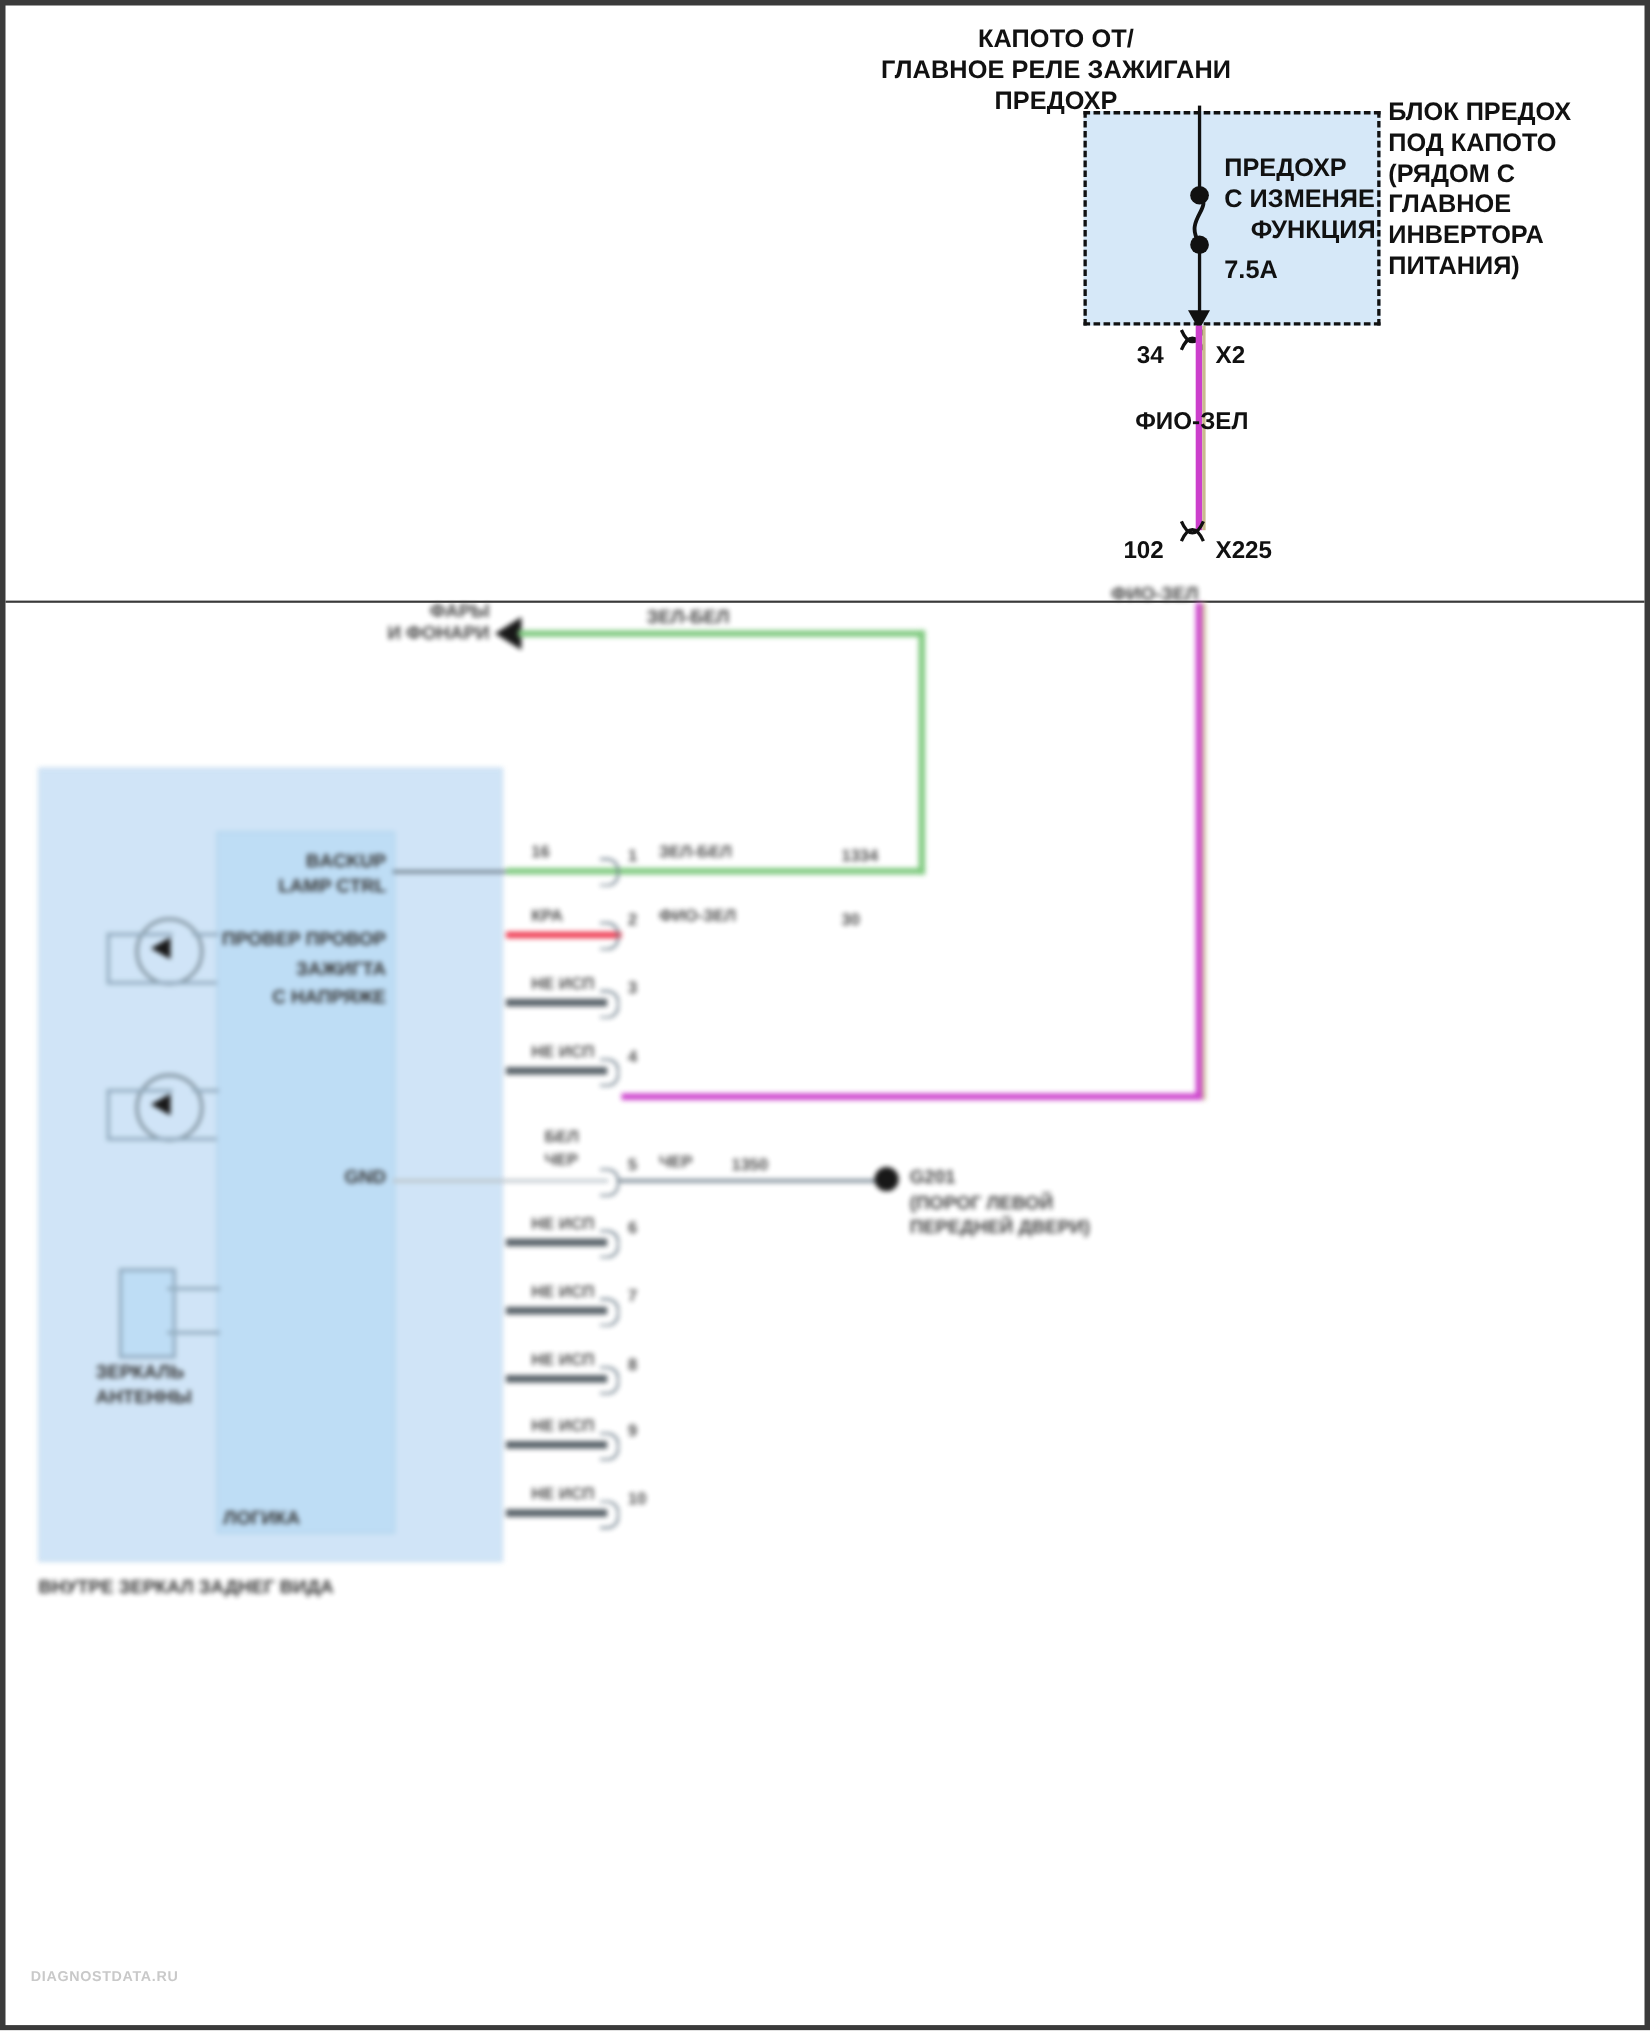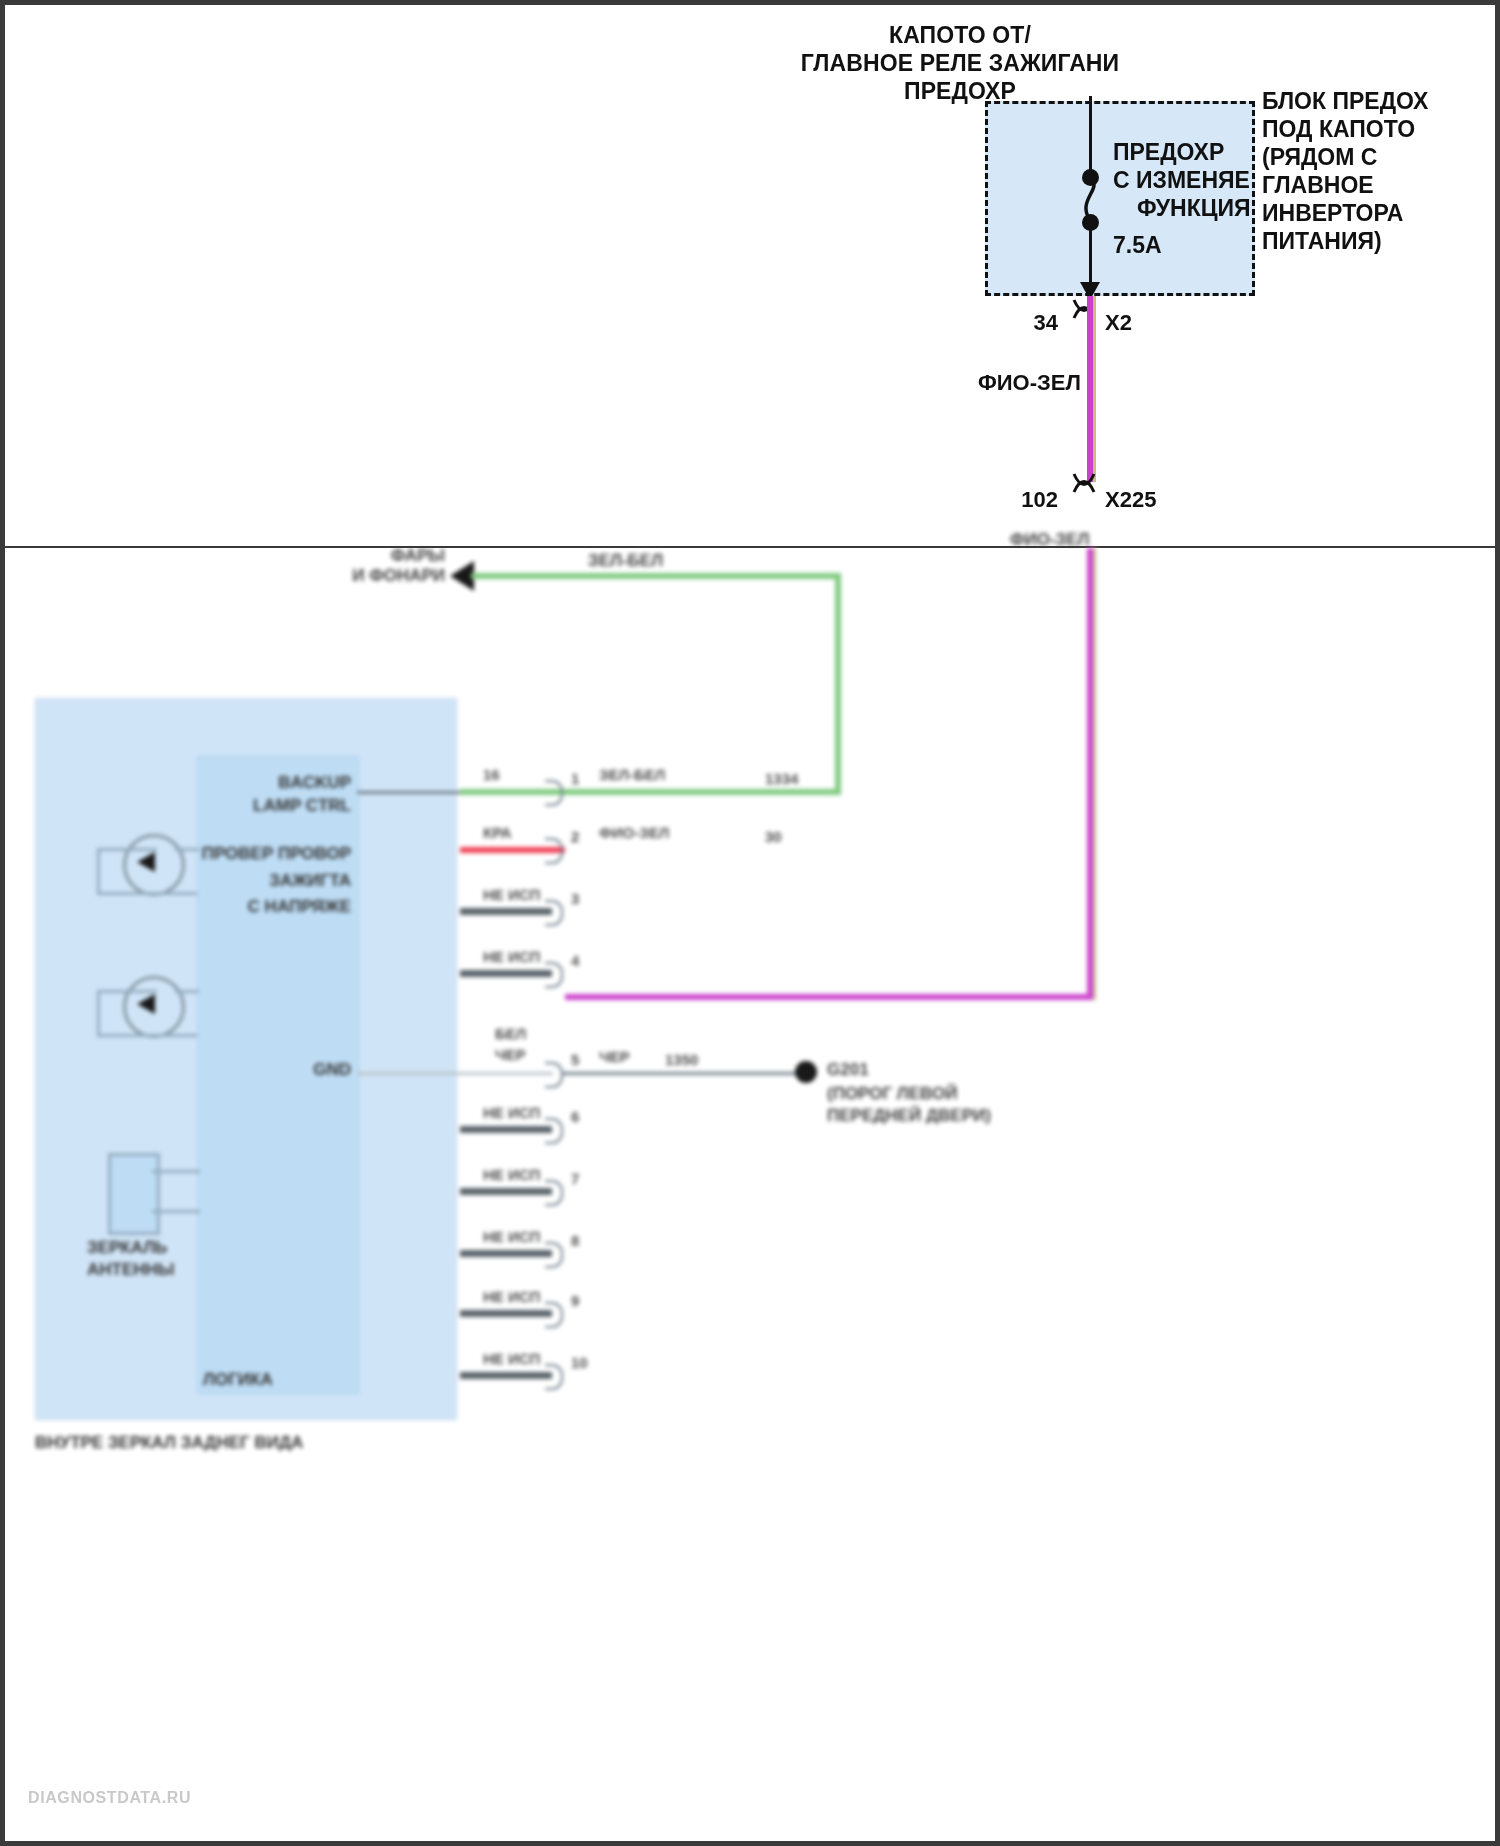--- a/index.html
+++ b/index.html
@@ -39,21 +39,21 @@
   .wire-h{position:absolute;height:6px;}
   .thin-v{position:absolute;width:3px;background:#6a7b88;}
   .thin-h{position:absolute;height:3px;background:#6a7b88;}
   .stub{position:absolute;height:7px;background:#555f66;}
   .dot{position:absolute;border-radius:50%;background:#111;}
   .gnd-dot{position:absolute;border-radius:50%;background:#111;}
   .circ{position:absolute;border:3px solid #7d8f9c;border-radius:50%;background:transparent;}
   .sqr{position:absolute;border:3px solid #8fa9bd;background:#bcdcf5;}
   .conn-stub{position:absolute;width:16px;height:22px;border:2px solid #6a7b88;
              border-left:none;border-radius:0 11px 11px 0;background:transparent;}
-  #watermark{position:absolute;left:28px;top:1789px;font-size:16px;font-weight:700;
+  #watermark{position:absolute;left:28px;top:1789px;font-size:13px;font-weight:700;
              color:#c9c9c9;letter-spacing:.6px;}
 </style>
 </head>
 <body>
 
 <div id="page">
 
   <div id="frame"></div>
 
   <div class="txt t-top center" style="left:760px;top:22px;width:400px;">КАПОТО ОТ/</div>
@@ -90,21 +90,21 @@
   <svg style="position:absolute;left:1072px;top:298px;" width="44" height="22">
     <path d="M2 2 C 8 16, 16 16, 22 2" stroke="#111" stroke-width="3" fill="none"></path>
     <path d="M22 20 C 28 6, 36 6, 42 20" stroke="#111" stroke-width="3" fill="none" transform="translate(-20,0)"></path>
   </svg>
   <div class="txt t-pin right" style="left:1000px;top:310px;width:58px;">34</div>
   <div class="txt t-pin" style="left:1105px;top:310px;">X2</div>
 
   <div class="wire-v" style="left:1087px;top:296px;height:186px;background:#cc3fcc;"></div>
   <div style="position:absolute;left:1093px;top:296px;width:3px;height:186px;background:#c9bb8e;"></div>
 
-  <div class="txt t-wire" style="left:978px;top:370px;">ФИО-ЗЕЛ</div>
+  <div class="txt t-wire" style="left:1032px;top:370px;">ФИО-ЗЕЛ</div>
 
   <svg style="position:absolute;left:1072px;top:472px;" width="44" height="22">
     <path d="M2 2 C 8 16, 16 16, 22 2" stroke="#111" stroke-width="3" fill="none"></path>
     <path d="M2 20 C 8 6, 16 6, 22 20" stroke="#111" stroke-width="3" fill="none"></path>
   </svg>
   <div class="txt t-pin right" style="left:990px;top:487px;width:68px;">102</div>
   <div class="txt t-pin" style="left:1105px;top:487px;">X225</div>
 
   <div class="hline" style="left:5px;top:546px;width:1490px;height:2px;background:#3a3a3a;"></div>
 

